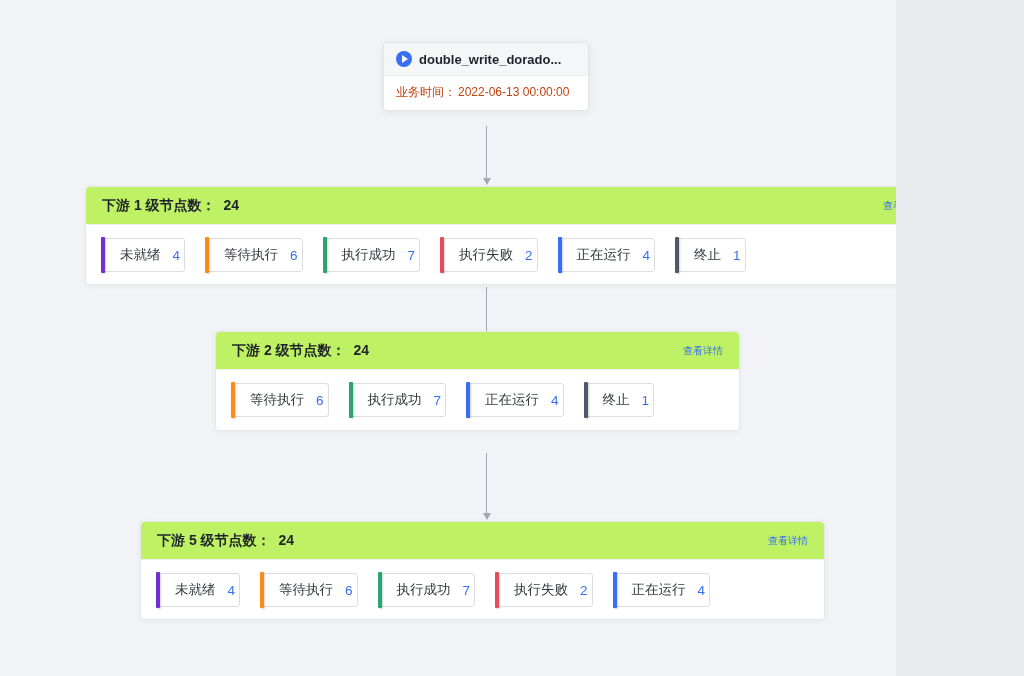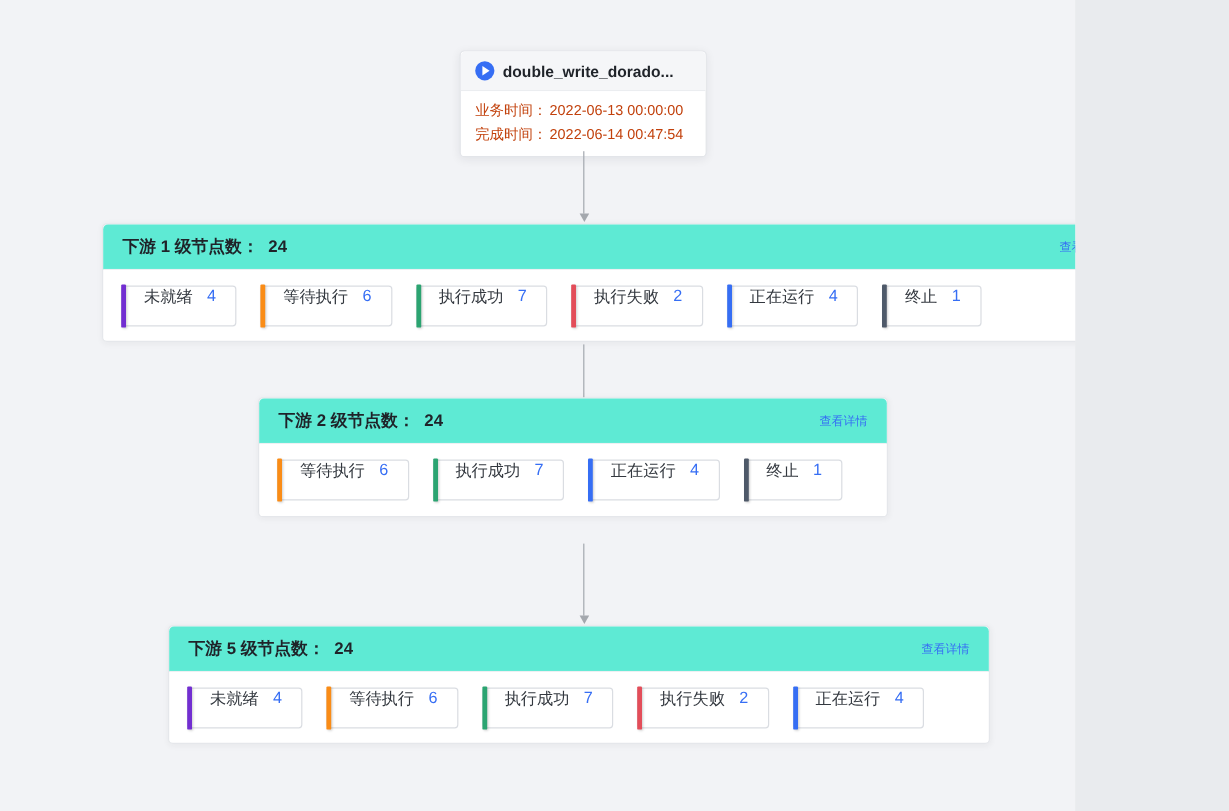--- a/index.html
+++ b/index.html
@@ -28,50 +28,47 @@
   .arrow-2 { left:486px; top:287px; height:57px; }
   .arrow-3 { left:486px; top:453px; height:60px; }
 
   
   .panel { position:absolute; background:#fff; border:1px solid #e5e7eb; border-radius:4px;
            box-shadow:0 1px 5px rgba(31,35,41,0.05); }
   .panel-1 { left:85px;  top:186px; width:855px; height:99px; }
   .panel-2 { left:215px; top:331px; width:525px; height:100px; }
   .panel-3 { left:140px; top:521px; width:685px; height:99px; }
   .panel-header { display:flex; justify-content:space-between; align-items:center; height:38px;
-                  padding:0 16px; background:#5eead4; border-bottom:1px solid #eef0f3; border-radius:4px 4px 0 0; }
+                  padding:0 16px; background:#bef264; border-bottom:1px solid #eef0f3; border-radius:4px 4px 0 0; }
   .panel-title { font-size:14px; font-weight:700; color:#1f2329; }
   .panel-count { margin-left:8px; }
   .detail-link { font-size:10px; color:#366ef4; text-decoration:none; cursor:pointer; }
   .panel-body { display:flex; align-items:center; gap:20px; padding:0 15px; height:60px; }
 
   
-  .badge { position:relative; display:flex; align-items:flex-start; gap:12px; height:34px;
-           padding:0 16px 0 18px; background:#fff; border:1px solid #dadde2; border-radius:3px; }
+  .badge { position:relative; display:flex; align-items:center; gap:12px; height:34px;
+           padding:0 4px 0 18px; background:#fff; border:1px solid #dadde2; border-radius:3px; }
   .badge-bar { position:absolute; left:-1px; top:-2px; width:4px; height:calc(100% + 4px);
                border-radius:1px; box-shadow:1px 1px 2px rgba(0,0,0,0.18); }
   .badge-label { font-size:13.5px; color:#33383f; white-space:nowrap; }
   .badge-count { font-size:13.5px; color:#366ef4; }
 </style>
 </head>
 <body>
 
 <div class="stage">
 
   <div class="root-card">
     <div class="root-header">
       <span class="play-icon"></span>
       <span class="root-title">double_write_dorado...</span>
     </div>
     <div class="root-body">
       <div class="root-line">
         <span class="lbl">业务时间：</span><span>2022-06-13 00:00:00</span>
-      </div>
-      <div class="root-line">
-        <span class="lbl">完成时间：</span><span>2022-06-14 00:47:54</span>
       </div>
     </div>
   </div>
 
   <div class="arrow arrow-1"></div>
 
   <section class="panel panel-1">
     <div class="panel-header">
       <div class="panel-title">
         <span>下游 1 级节点数：</span><span class="panel-count">24</span>

